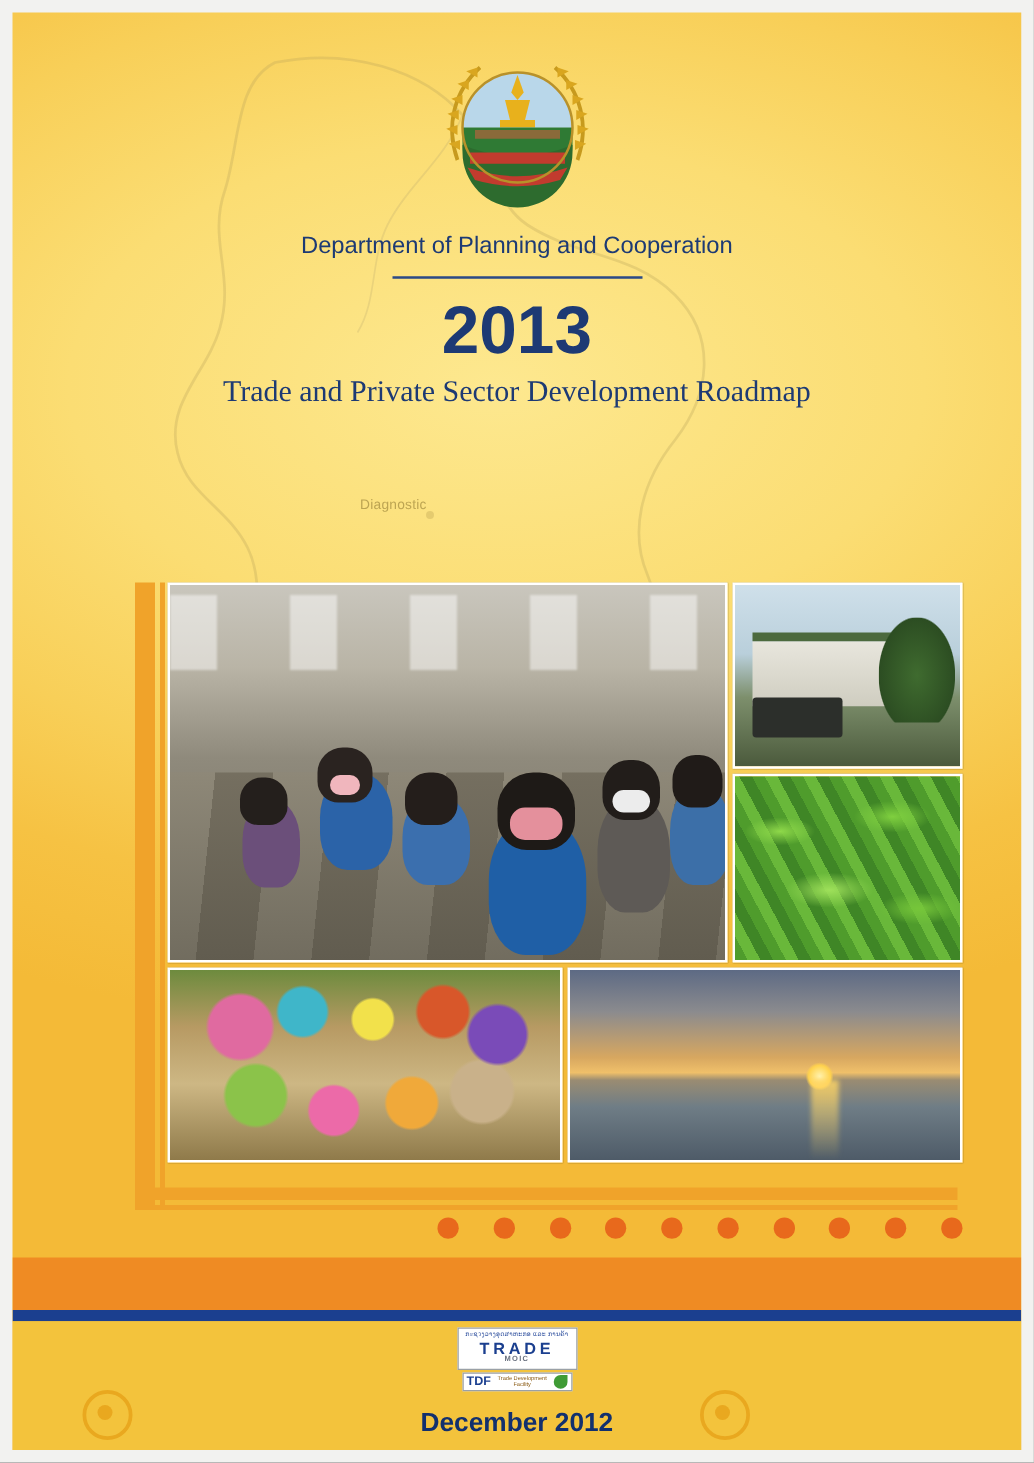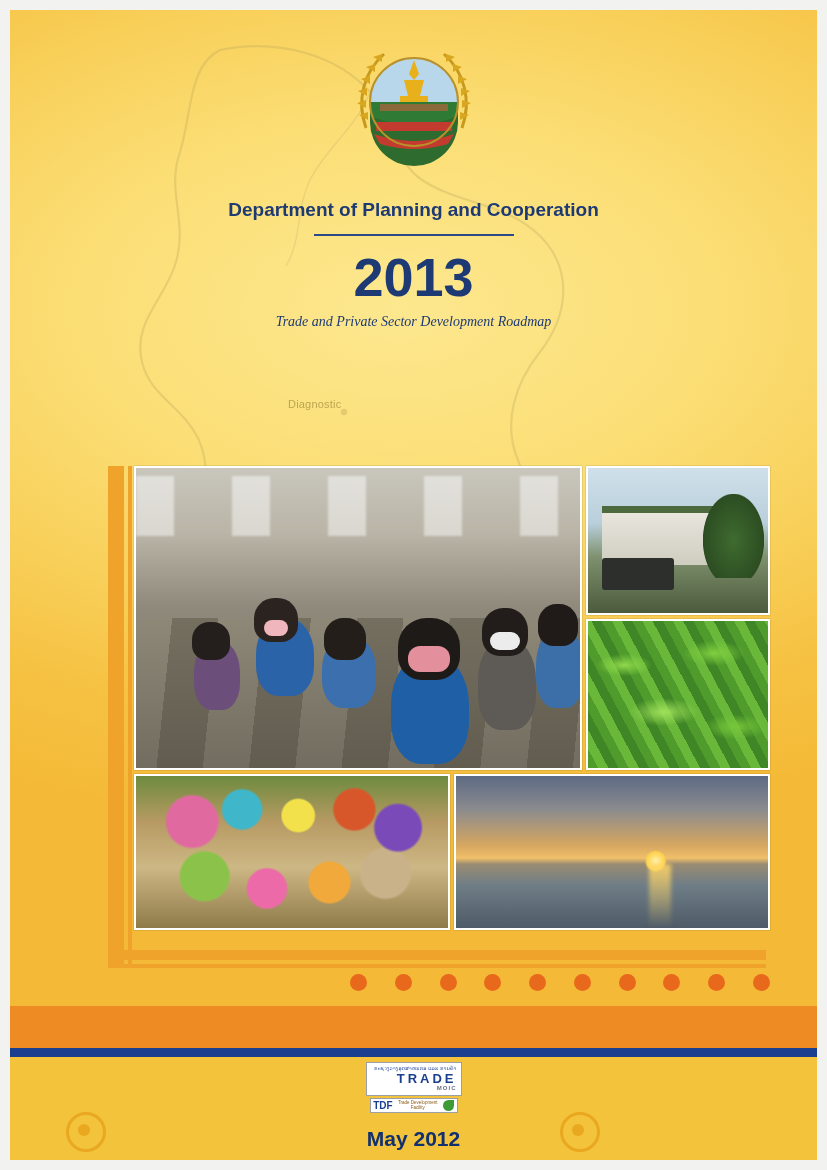--- a/index.html
+++ b/index.html
@@ -64,23 +64,22 @@
     text-align: center;
     color: #1f3b73;
   }
   .ministry {
     font-size: 20.5px;
     font-weight: bold;
     letter-spacing: .2px;
     color: #1d3a74;
   }
   .department {
-    margin-top: 13px;
     font-size: 19px;
-    font-weight: bold;
+    font-weight: normal;
     color: #1d3a74;
   }
   .rule {
     width: 200px;
     height: 2px;
     background: #2b4a86;
     margin: 13px auto 10px auto;
   }
   .study-title {
     font-size: 33px;
@@ -91,22 +90,21 @@
   .year {
     margin-top: 4px;
     font-size: 54px;
     font-weight: bold;
     color: #1d3a74;
     letter-spacing: 0px;
   }
   .subtitle {
     margin-top: 6px;
     font-family: "Liberation Serif", serif;
-    font-style: italic;
-    font-size: 14px;
+    font-size: 24px;
     color: #1d3a74;
   }
 
   
   .collage {
     position: absolute;
     left: 124px;
     top: 456px;
     width: 632px;
     height: 460px;
@@ -273,21 +271,20 @@
     top: 1052px;
     width: 106px;
     text-align: center;
   }
   .logo-trade {
     background: #ffffff;
     border: 1px solid #9aa0a6;
     padding: 3px 4px 4px 4px;
     width: 86px;
     margin: 0 auto;
-    text-align: right;
   }
   .logo-lao {
     font-size: 5px;
     color: #2d4f9e;
     letter-spacing: .2px;
     line-height: 1.1;
   }
   .logo-word {
     font-size: 13px;
     font-weight: bold;
@@ -476,15 +473,15 @@
         <div class="logo-word">TRADE</div>
         <div class="logo-moic">MOIC</div>
       </div>
       <div class="logo-tdf">
         <span class="logo-tdf-text">TDF</span>
         <span class="logo-tdf-sub">Trade Development Facility</span>
         <span class="logo-tdf-leaf"></span>
       </div>
     </div>
 
-    <div class="pubdate">May 2012</div>
+    <div class="pubdate">December 2012</div>
   </div>
 </div>
 
 </body></html>

